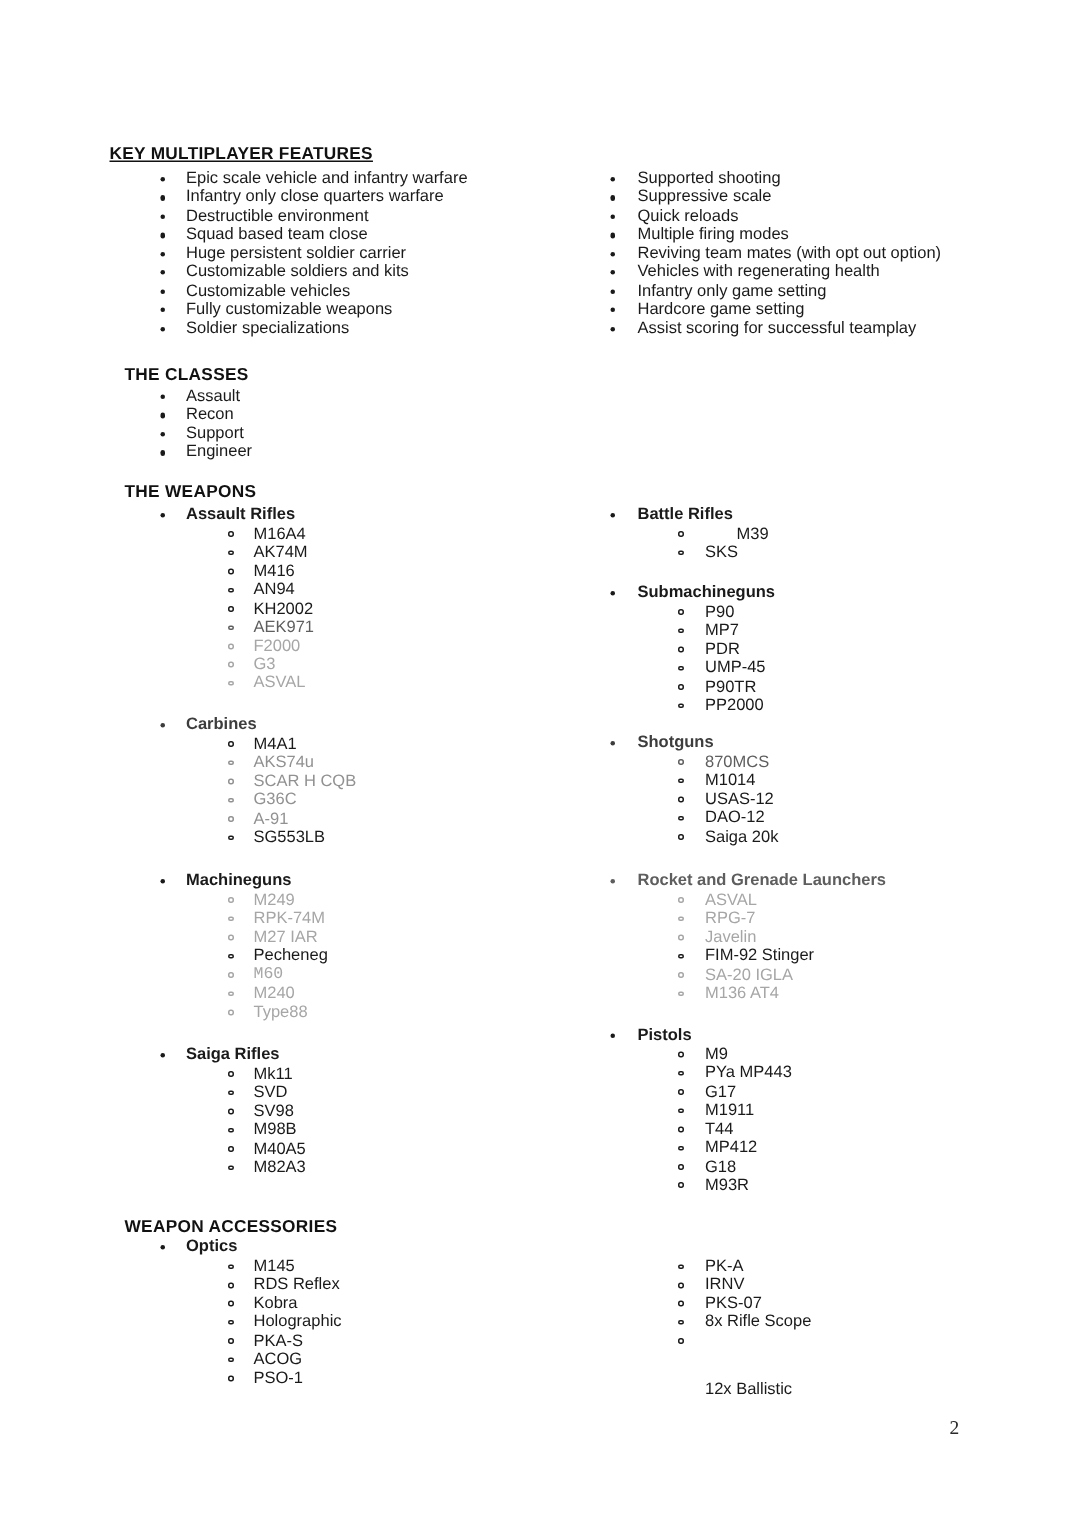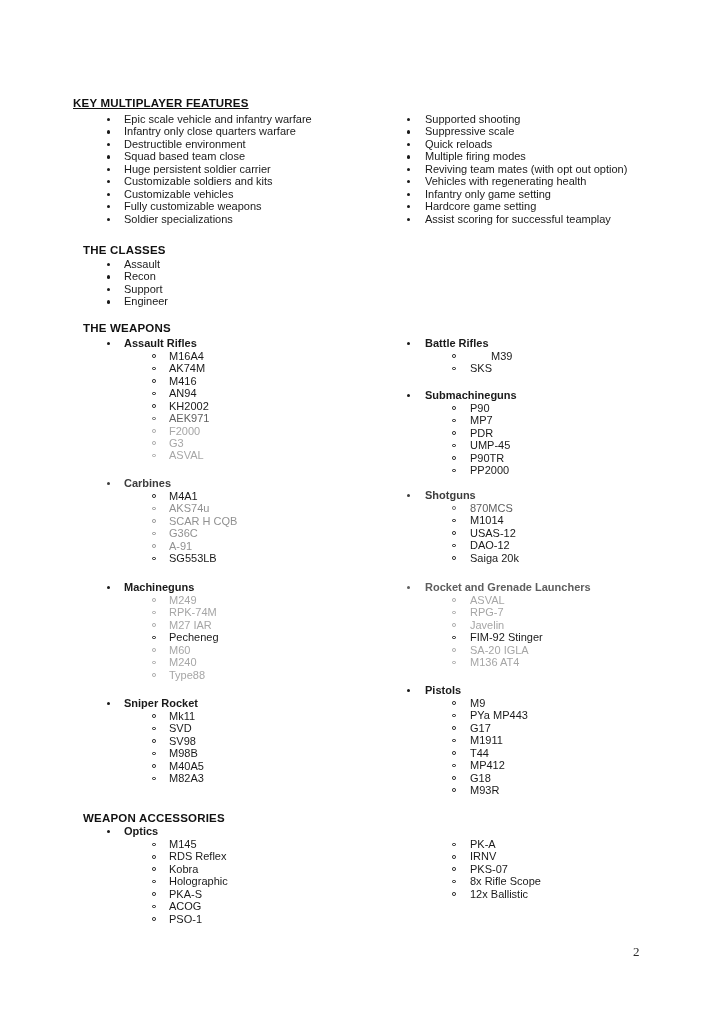--- a/index.html
+++ b/index.html
@@ -269,33 +269,33 @@
       <div class="row lv2 ink-35" style="top: 618.7px; left: 0px;">
         <span class="marker bullet2" style="left: 152px;"></span>
         <span class="txt" style="left: 169px;">M27 IAR</span>
       </div>
       <div class="row lv2 ink-100" style="top: 631.15px; left: 0px;">
         <span class="marker bullet2" style="left: 152px;"></span>
         <span class="txt" style="left: 169px;">Pecheneg</span>
       </div>
       <div class="row lv2 ink-35" style="top: 643.6px; left: 0px;">
         <span class="marker bullet2" style="left: 152px;"></span>
-        <span class="txt" style="left: 169px;">M60</span>
+        <span class="txt" style="left: 169px; font-family: Liberation Mono, monospace;">M60</span>
       </div>
       <div class="row lv2 ink-35" style="top: 656.05px; left: 0px;">
         <span class="marker bullet2" style="left: 152px;"></span>
         <span class="txt" style="left: 169px;">M240</span>
       </div>
       <div class="row lv2 ink-35" style="top: 668.5px; left: 0px;">
         <span class="marker bullet2" style="left: 152px;"></span>
         <span class="txt" style="left: 169px;">Type88</span>
       </div>
       <div class="row lv1 bold ink-100" style="top: 697px; left: 0px;">
         <span class="marker bullet1" style="left: 107px;"></span>
-        <span class="txt" style="left: 124px;">Sniper Rocket</span>
+        <span class="txt" style="left: 124px;">Saiga Rifles</span>
       </div>
       <div class="row lv2 ink-100" style="top: 709.8px; left: 0px;">
         <span class="marker bullet2" style="left: 152px;"></span>
         <span class="txt" style="left: 169px;">Mk11</span>
       </div>
       <div class="row lv2 ink-100" style="top: 722.25px; left: 0px;">
         <span class="marker bullet2" style="left: 152px;"></span>
         <span class="txt" style="left: 169px;">SVD</span>
       </div>
       <div class="row lv2 ink-100" style="top: 734.7px; left: 0px;">
@@ -486,18 +486,18 @@
       <div class="row lv2 ink-100" style="top: 862.9px; left: 0px;">
         <span class="marker bullet2" style="left: 452px;"></span>
         <span class="txt" style="left: 470px;">PKS-07</span>
       </div>
       <div class="row lv2 ink-100" style="top: 875.35px; left: 0px;">
         <span class="marker bullet2" style="left: 452px;"></span>
         <span class="txt" style="left: 470px;">8x Rifle Scope</span>
       </div>
       <div class="row lv2 ink-100" style="top: 887.8px; left: 0px;">
         <span class="marker bullet2" style="left: 452px;"></span>
-        <span class="txt" style="left: 470px;">12x Ballistic</span>
+        <span class="txt" style="left: 470px; margin-top: 32px;">12x Ballistic</span>
       </div>
     </div>
 
   <div class="page-number" style="left:633px; top:944px;">2</div>
 </div>
 
 </body></html>

